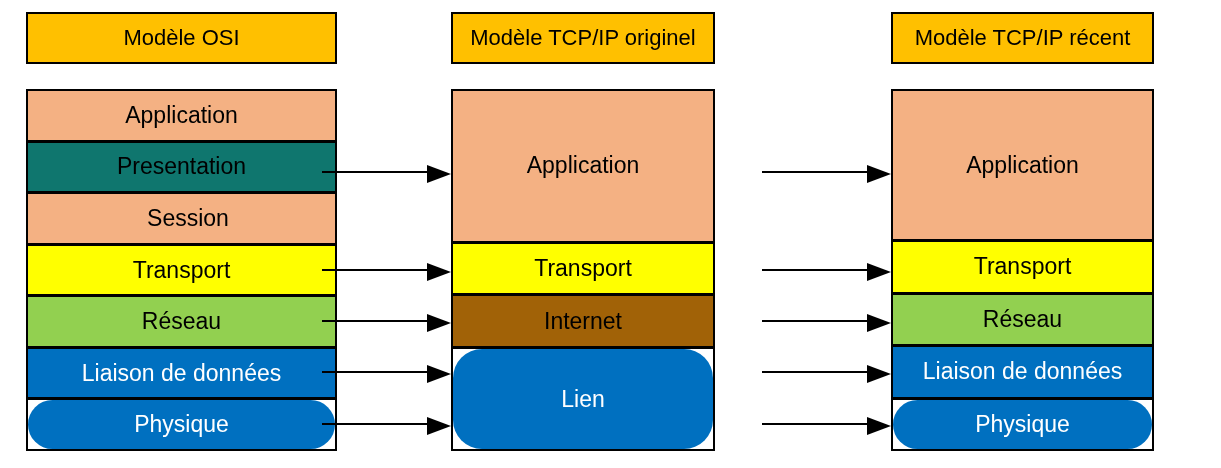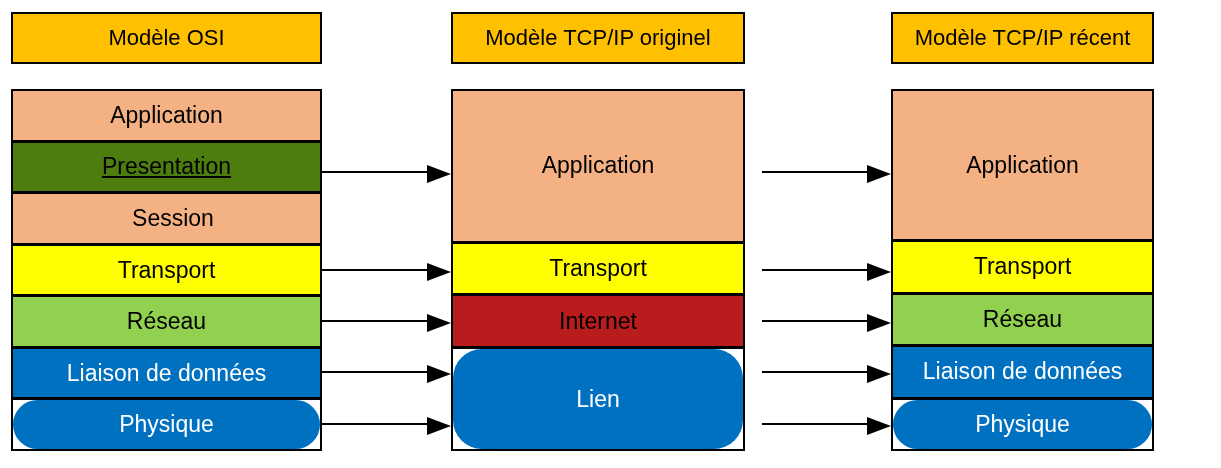--- a/index.html
+++ b/index.html
@@ -25,22 +25,22 @@
   }
   .stack {
     position: absolute;
     top: 89px;
     height: 362px;
     border: 2px solid #000;
     box-sizing: border-box;
     display: flex;
     flex-direction: column;
   }
-  .col1 { left: 11px;  width: 311px; }
-  .col2 { left: 451px; width: 294px; }
+  .col1 { left: 26px;  width: 311px; }
+  .col2 { left: 451px; width: 264px; }
   .col3 { left: 891px; width: 263px; }
   .layer {
     flex: 1 1 0;
     min-height: 0;
     display: flex;
     align-items: center;
     justify-content: center;
     font-size: 23px;
     border-bottom: 3px solid #000;
     box-sizing: border-box;
@@ -71,33 +71,33 @@
   .y5 { top: 422.75px; }
 </style>
 </head>
 <body>
 
 <div class="canvas">
 
   <div class="header col1" style="background-color: rgb(255, 192, 0);">Modèle OSI</div>
   <div class="stack col1">
     <div class="layer" style="background-color: rgb(244, 177, 131); color: rgb(0, 0, 0); flex-grow: 1;">Application</div>
-    <div class="layer" style="background-color: #4d7c0f; color: rgb(0, 0, 0); flex-grow: 1; text-decoration: underline;">Presentation</div>
+    <div class="layer" style="background-color: #0f766e; color: rgb(0, 0, 0); flex-grow: 1;">Presentation</div>
     <div class="layer" style="background-color: rgb(244, 177, 131); color: rgb(0, 0, 0); flex-grow: 1; padding-left: 13px;">Session</div>
     <div class="layer" style="background-color: rgb(255, 255, 0); color: rgb(0, 0, 0); flex-grow: 1;">Transport</div>
     <div class="layer" style="background-color: rgb(146, 208, 80); color: rgb(0, 0, 0); flex-grow: 1;">Réseau</div>
     <div class="layer" style="background-color: rgb(0, 112, 192); color: rgb(255, 255, 255); flex-grow: 1;">Liaison de données</div>
     <div class="layer" style="background-color: rgb(0, 112, 192); color: rgb(255, 255, 255); flex-grow: 1;">Physique</div>
   </div>
 
   <div class="header col2" style="background-color: rgb(255, 192, 0);">Modèle TCP/IP originel</div>
   <div class="stack col2">
     <div class="layer" style="background-color: rgb(244, 177, 131); color: rgb(0, 0, 0); flex-grow: 3;">Application</div>
     <div class="layer" style="background-color: rgb(255, 255, 0); color: rgb(0, 0, 0); flex-grow: 1;">Transport</div>
-    <div class="layer" style="background-color: #b91c1c; color: rgb(0, 0, 0); flex-grow: 1;">Internet</div>
+    <div class="layer" style="background-color: #a16207; color: rgb(0, 0, 0); flex-grow: 1;">Internet</div>
     <div class="layer" style="background-color: rgb(0, 112, 192); color: rgb(255, 255, 255); flex-grow: 2;">Lien</div>
   </div>
 
   <div class="header col3" style="background-color: rgb(255, 192, 0);">Modèle TCP/IP récent</div>
   <div class="stack col3">
     <div class="layer" style="background-color: rgb(244, 177, 131); color: rgb(0, 0, 0); flex-grow: 3;">Application</div>
     <div class="layer" style="background-color: rgb(255, 255, 0); color: rgb(0, 0, 0); flex-grow: 1;">Transport</div>
     <div class="layer" style="background-color: rgb(146, 208, 80); color: rgb(0, 0, 0); flex-grow: 1;">Réseau</div>
     <div class="layer" style="background-color: rgb(0, 112, 192); color: rgb(255, 255, 255); flex-grow: 1;">Liaison de données</div>
     <div class="layer" style="background-color: rgb(0, 112, 192); color: rgb(255, 255, 255); flex-grow: 1;">Physique</div>

